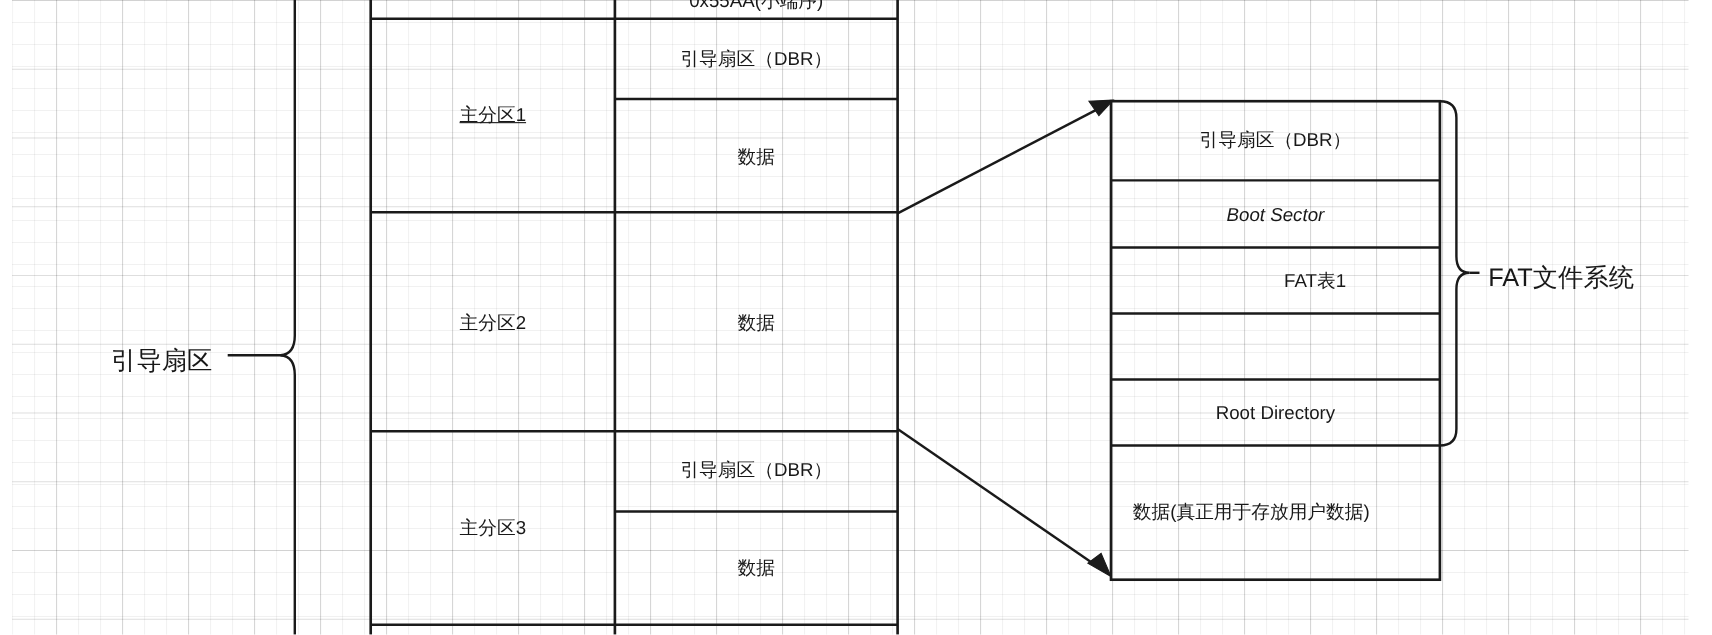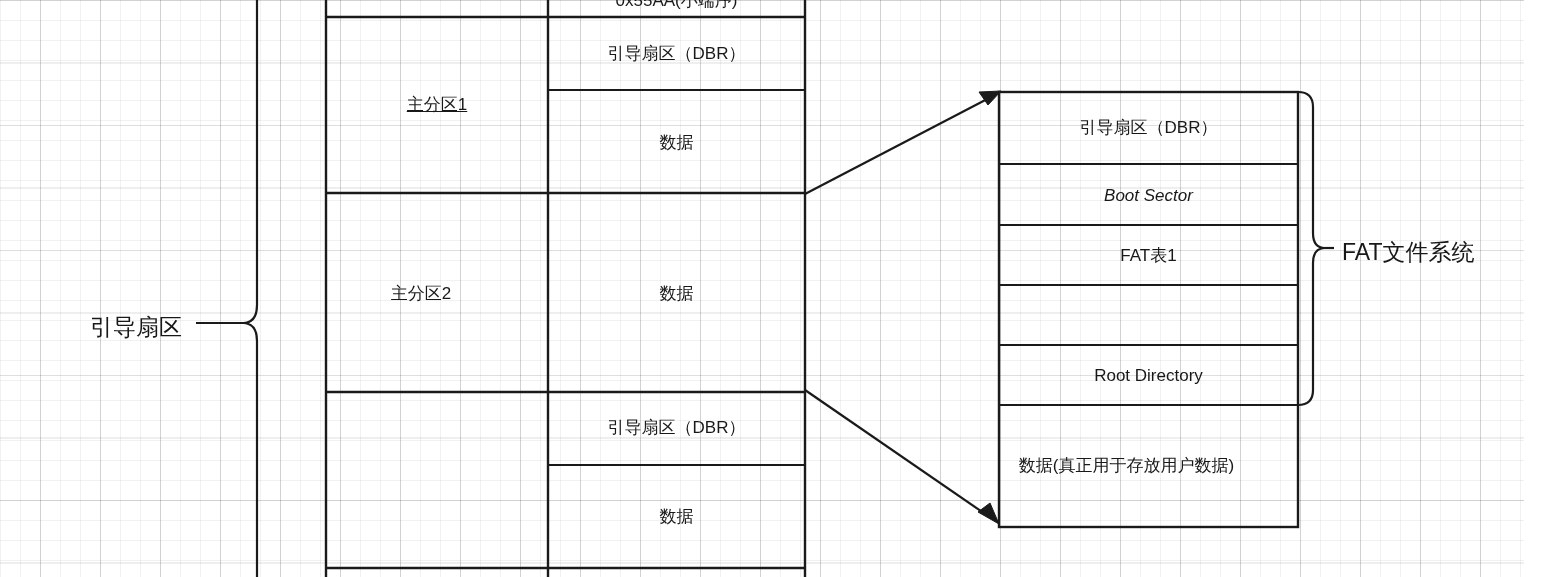--- a/index.html
+++ b/index.html
@@ -24,20 +24,21 @@
     background-size:
       20px 20px,
       20px 20px,
       60px 60px,
       62.5px 62.5px;
     background-position:
       0px 1px,
       1px 0px,
       40px 1px,
       1px 0px;
+    margin-left: 11px;
   }
   .vec {
     position: absolute;
     left: 0;
     top: 0;
     width: 1556px;
     height: 577px;
     pointer-events: none;
   }
   .cell-text {
@@ -112,27 +113,28 @@
   </svg>
 
   <div class="cell-text" style="left:548px; top:-10px; width:257px;">0x55AA(小端序)</div>
 
   <div class="lbl" style="left:90px; top:312px;">引导扇区</div>
 
   <div class="cell-text" style="left:326px; top:94px; width:222px;text-decoration:underline;">主分区1</div>
   <div class="cell-text" style="left:548px; top:43px; width:257px;">引导扇区（DBR）</div>
   <div class="cell-text" style="left:548px; top:132px; width:257px;">数据</div>
 
-  <div class="cell-text" style="left:310px; top:283px; width:222px;">主分区2</div>
+  <div class="cell-text" style="left:326px; top:283px; width:222px;">主分区2</div>
   <div class="cell-text" style="left:548px; top:283px; width:257px;">数据</div>
 
+  <div class="cell-text" style="left:326px; top:469px; width:222px;">主分区3</div>
   <div class="cell-text" style="left:548px; top:417px; width:257px;">引导扇区（DBR）</div>
   <div class="cell-text" style="left:548px; top:506px; width:257px;">数据</div>
 
   <div class="cell-text" style="left:999px; top:117px; width:299px;">引导扇区（DBR）</div>
   <div class="cell-text" style="left:999px; top:185px; width:299px;font-style:italic;">Boot Sector</div>
-  <div class="cell-text" style="left:999px; top:245px; width:299px;">FAT表1</div>
+  <div class="cell-text" style="left:999px; top:245px; width:299px;padding-left:36px;">FAT表1</div>
   <div class="cell-text" style="left:999px; top:365px; width:299px;">Root Directory</div>
   <div class="cell-text" style="left:977px; top:455px; width:299px;">数据(真正用于存放用户数据)</div>
 
   <div class="lbl" style="left:1342px; top:237px;">FAT文件系统</div>
 
 </div>
 
 </body></html>

